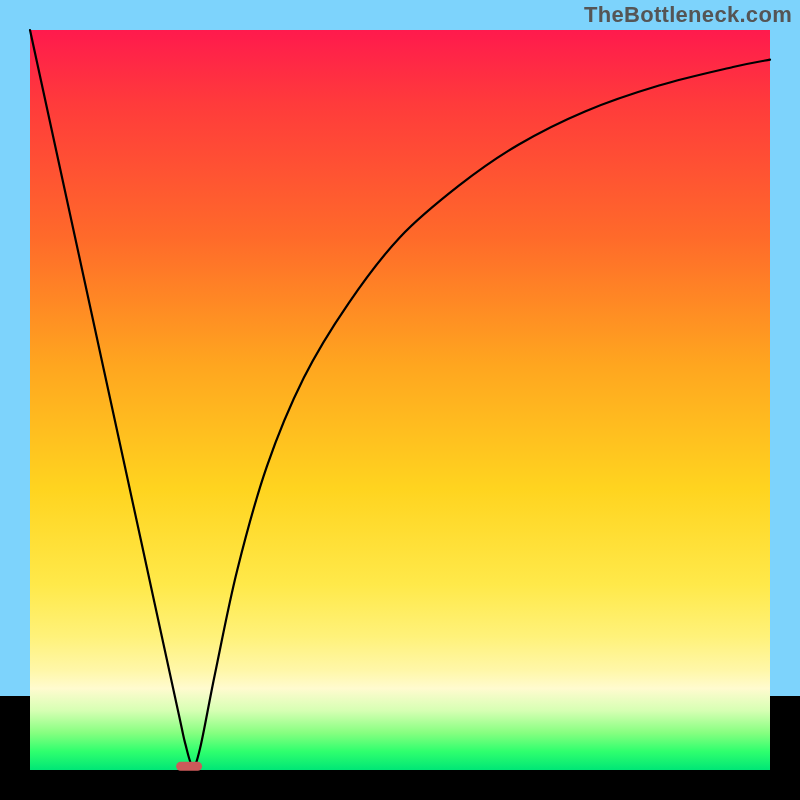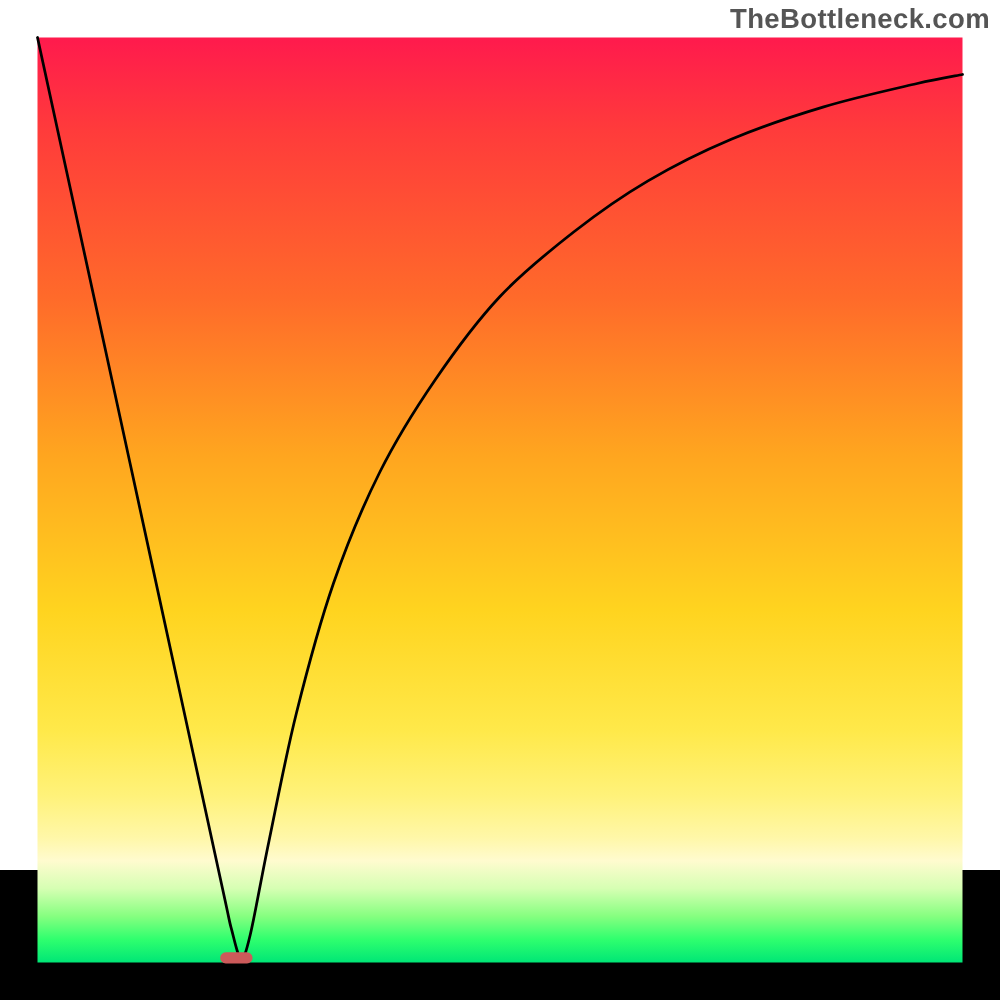--- a/index.html
+++ b/index.html
@@ -8,21 +8,21 @@
     width: 800px;
     height: 800px;
     overflow: hidden;
     background: #000;
     font-family: Arial, Helvetica, sans-serif;
   }
   .frame {
     position: relative;
     width: 800px;
     height: 696px;
-    background: #ffffff;
+    background: #7dd3fc;
   }
   .watermark {
     position: absolute;
     top: 2px;
     right: 8px;
     color: #555;
     font-size: 22px;
     font-weight: 600;
     letter-spacing: 0.3px;
     user-select: none;

